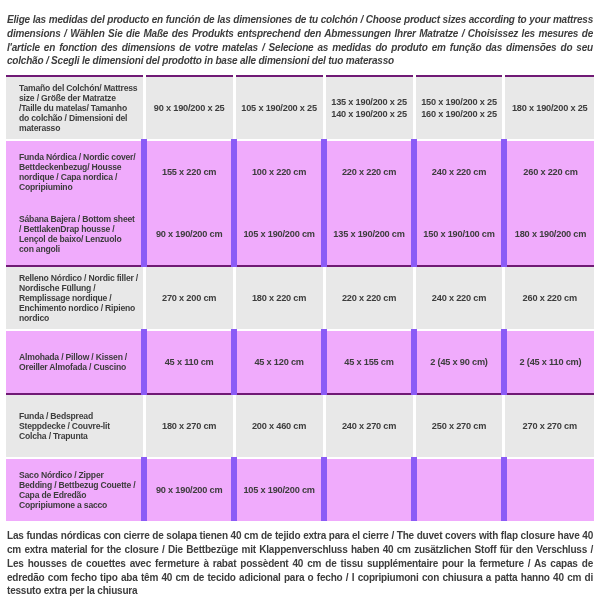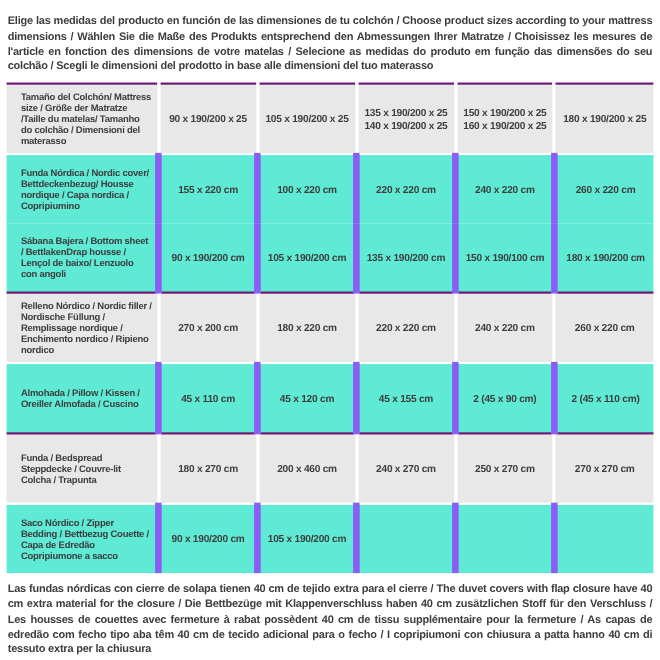--- a/index.html
+++ b/index.html
@@ -19,20 +19,21 @@
     color: #3d3d3d;
   }
   .intro {
     margin: 0 1px 7px 1px;
     font-size: 10px;
     font-weight: 700;
     line-height: 1.38;
     text-align: justify;
     letter-spacing: -0.2px;
     color: #3d3d3d;
+    font-style: italic;
   }
   table.size-table {
     width: 100%;
     border-collapse: collapse;
     table-layout: fixed;
   }
   col.c-label { width: 23.5%; }
   col.c-size  { width: 15.3%; }
   td {
     height: 54px;
@@ -52,21 +53,21 @@
     white-space: pre-line;
     line-height: 1.35;
     padding: 2px 2px;
   }
   tr.shade td {
     background: #e8e8e8;
     border-top: 2px solid #701a75;
     border-bottom: 2px solid #ffffff;
   }
   tr.plain td {
-    background: #5eead4;
+    background: #f0abfc;
   }
   tr.shade td + td { border-left: 3px solid #ffffff; }
   tr.plain td + td { border-left: 6px solid #8b5cf6; }
   .footnote {
     margin: 8px 1px 0 1px;
     font-size: 10px;
     font-weight: 700;
     line-height: 1.38;
     text-align: justify;
     letter-spacing: -0.2px;

